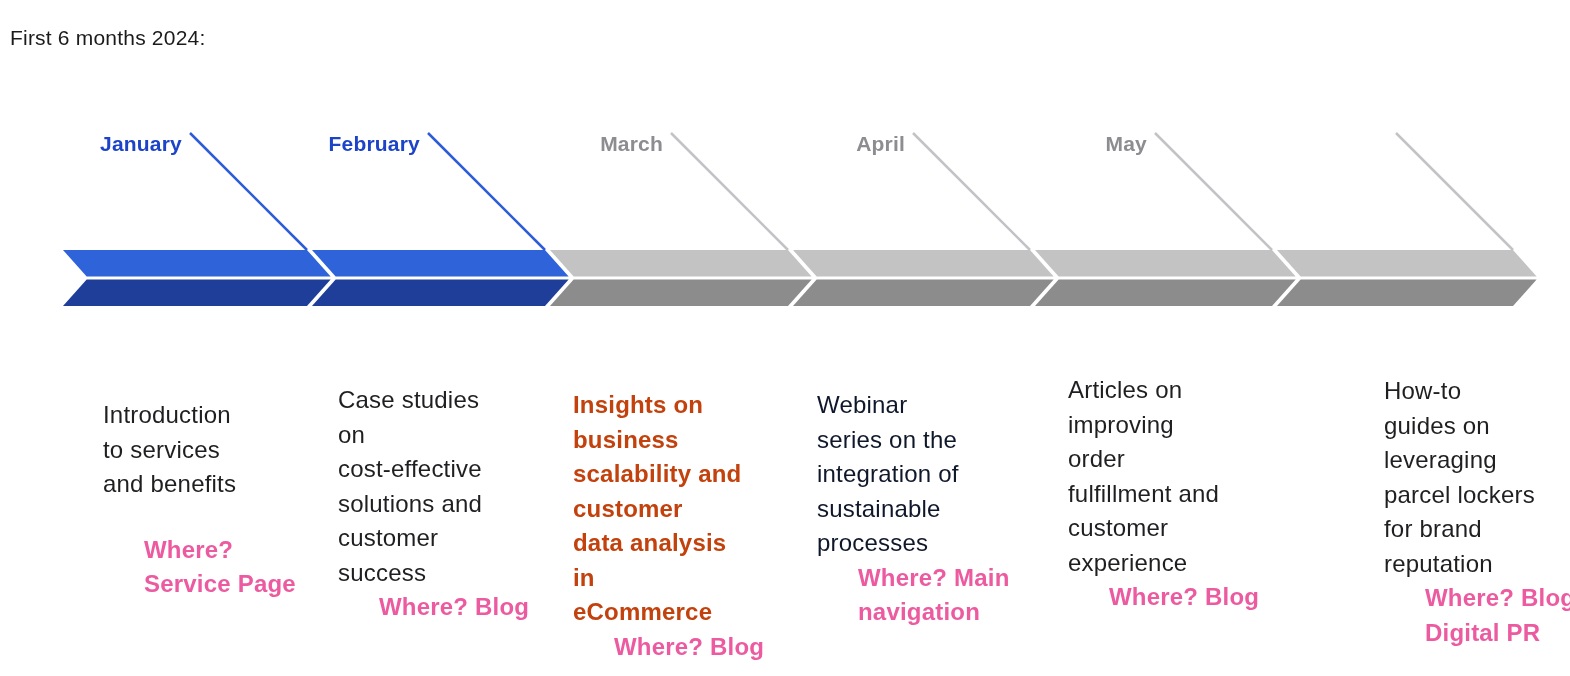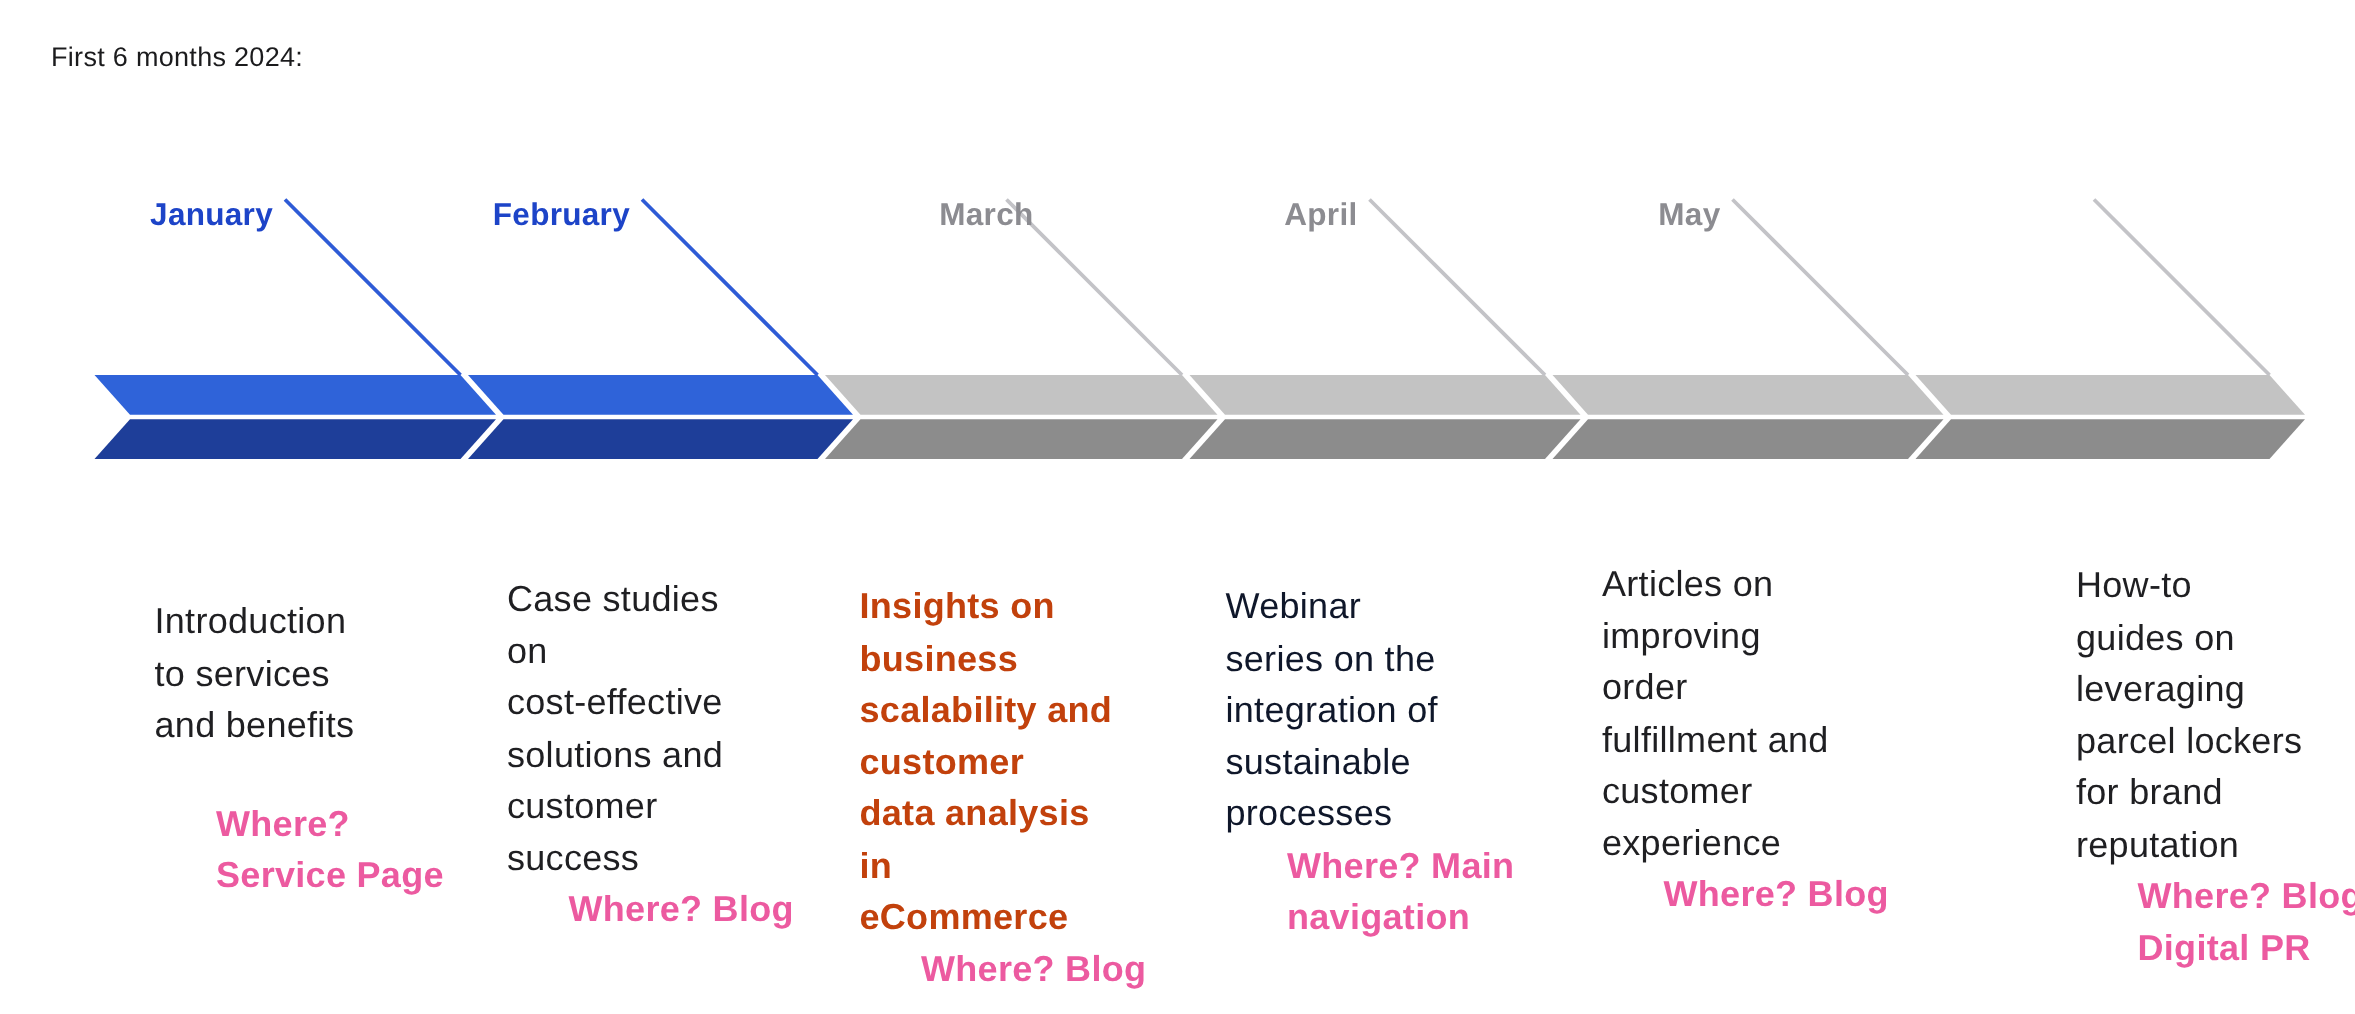--- a/index.html
+++ b/index.html
@@ -4,22 +4,22 @@
 <style>
   html,body{margin:0;padding:0;background:#ffffff;}
   .canvas{
     position:relative;
     width:1570px;height:676px;
     background:#ffffff;
     font-family:"Liberation Sans", sans-serif;
     overflow:hidden;
   }
   .page-title{
-    position:absolute;left:34px;top:22px;
-    font-size:18px;line-height:32px;color:#1b1b1d;
+    position:absolute;left:10px;top:22px;
+    font-size:21px;line-height:32px;color:#1b1b1d;
     letter-spacing:0.2px;
   }
   .timeline-svg{
     position:absolute;left:0;top:0;width:1570px;height:676px;
     pointer-events:none;
   }
   .month-label{
     position:absolute;top:131px;width:220px;
     font-size:21px;font-weight:700;line-height:26px;
     text-align:right;letter-spacing:0.2px;
@@ -55,21 +55,21 @@
       <polygon points="1035,250 1272,250 1295.6607142857142,276.5 1058.6607142857142,276.5" fill="#C3C3C3"></polygon>
       <polygon points="1058.6607142857142,279.5 1295.6607142857142,279.5 1272,306 1035,306" fill="#8C8C8C"></polygon>
       <line x1="1155" y1="133" x2="1272" y2="250" stroke="#C3C3C7" stroke-width="2.5"></line>
       <polygon points="1277,250 1513,250 1536.6607142857142,276.5 1300.6607142857142,276.5" fill="#C3C3C3"></polygon>
       <polygon points="1300.6607142857142,279.5 1536.6607142857142,279.5 1513,306 1277,306" fill="#8C8C8C"></polygon>
       <line x1="1396" y1="133" x2="1513" y2="250" stroke="#C3C3C7" stroke-width="2.5"></line>
     </svg>
 
   <div class="month-label" style="left: -38px; color: rgb(29, 68, 200);">January</div>
   <div class="month-label" style="left: 200px; color: rgb(29, 68, 200);">February</div>
-  <div class="month-label" style="left: 469px; color: rgb(140, 140, 145);">March</div>
+  <div class="month-label" style="left: 443px; color: rgb(140, 140, 145);">March</div>
   <div class="month-label" style="left: 927px; color: rgb(140, 140, 145);">May</div>
   <div class="month-label" style="left: 685px; color: rgb(140, 140, 145);">April</div>
 
   <div class="month-col" style="left:103px;top:398px;">
     <div class="desc" style="color: rgb(31, 31, 34);">Introduction
 to services
 and benefits</div>
     <div class="where spaced" style="color: rgb(236, 90, 160);">Where?
 Service Page</div>
   </div>

